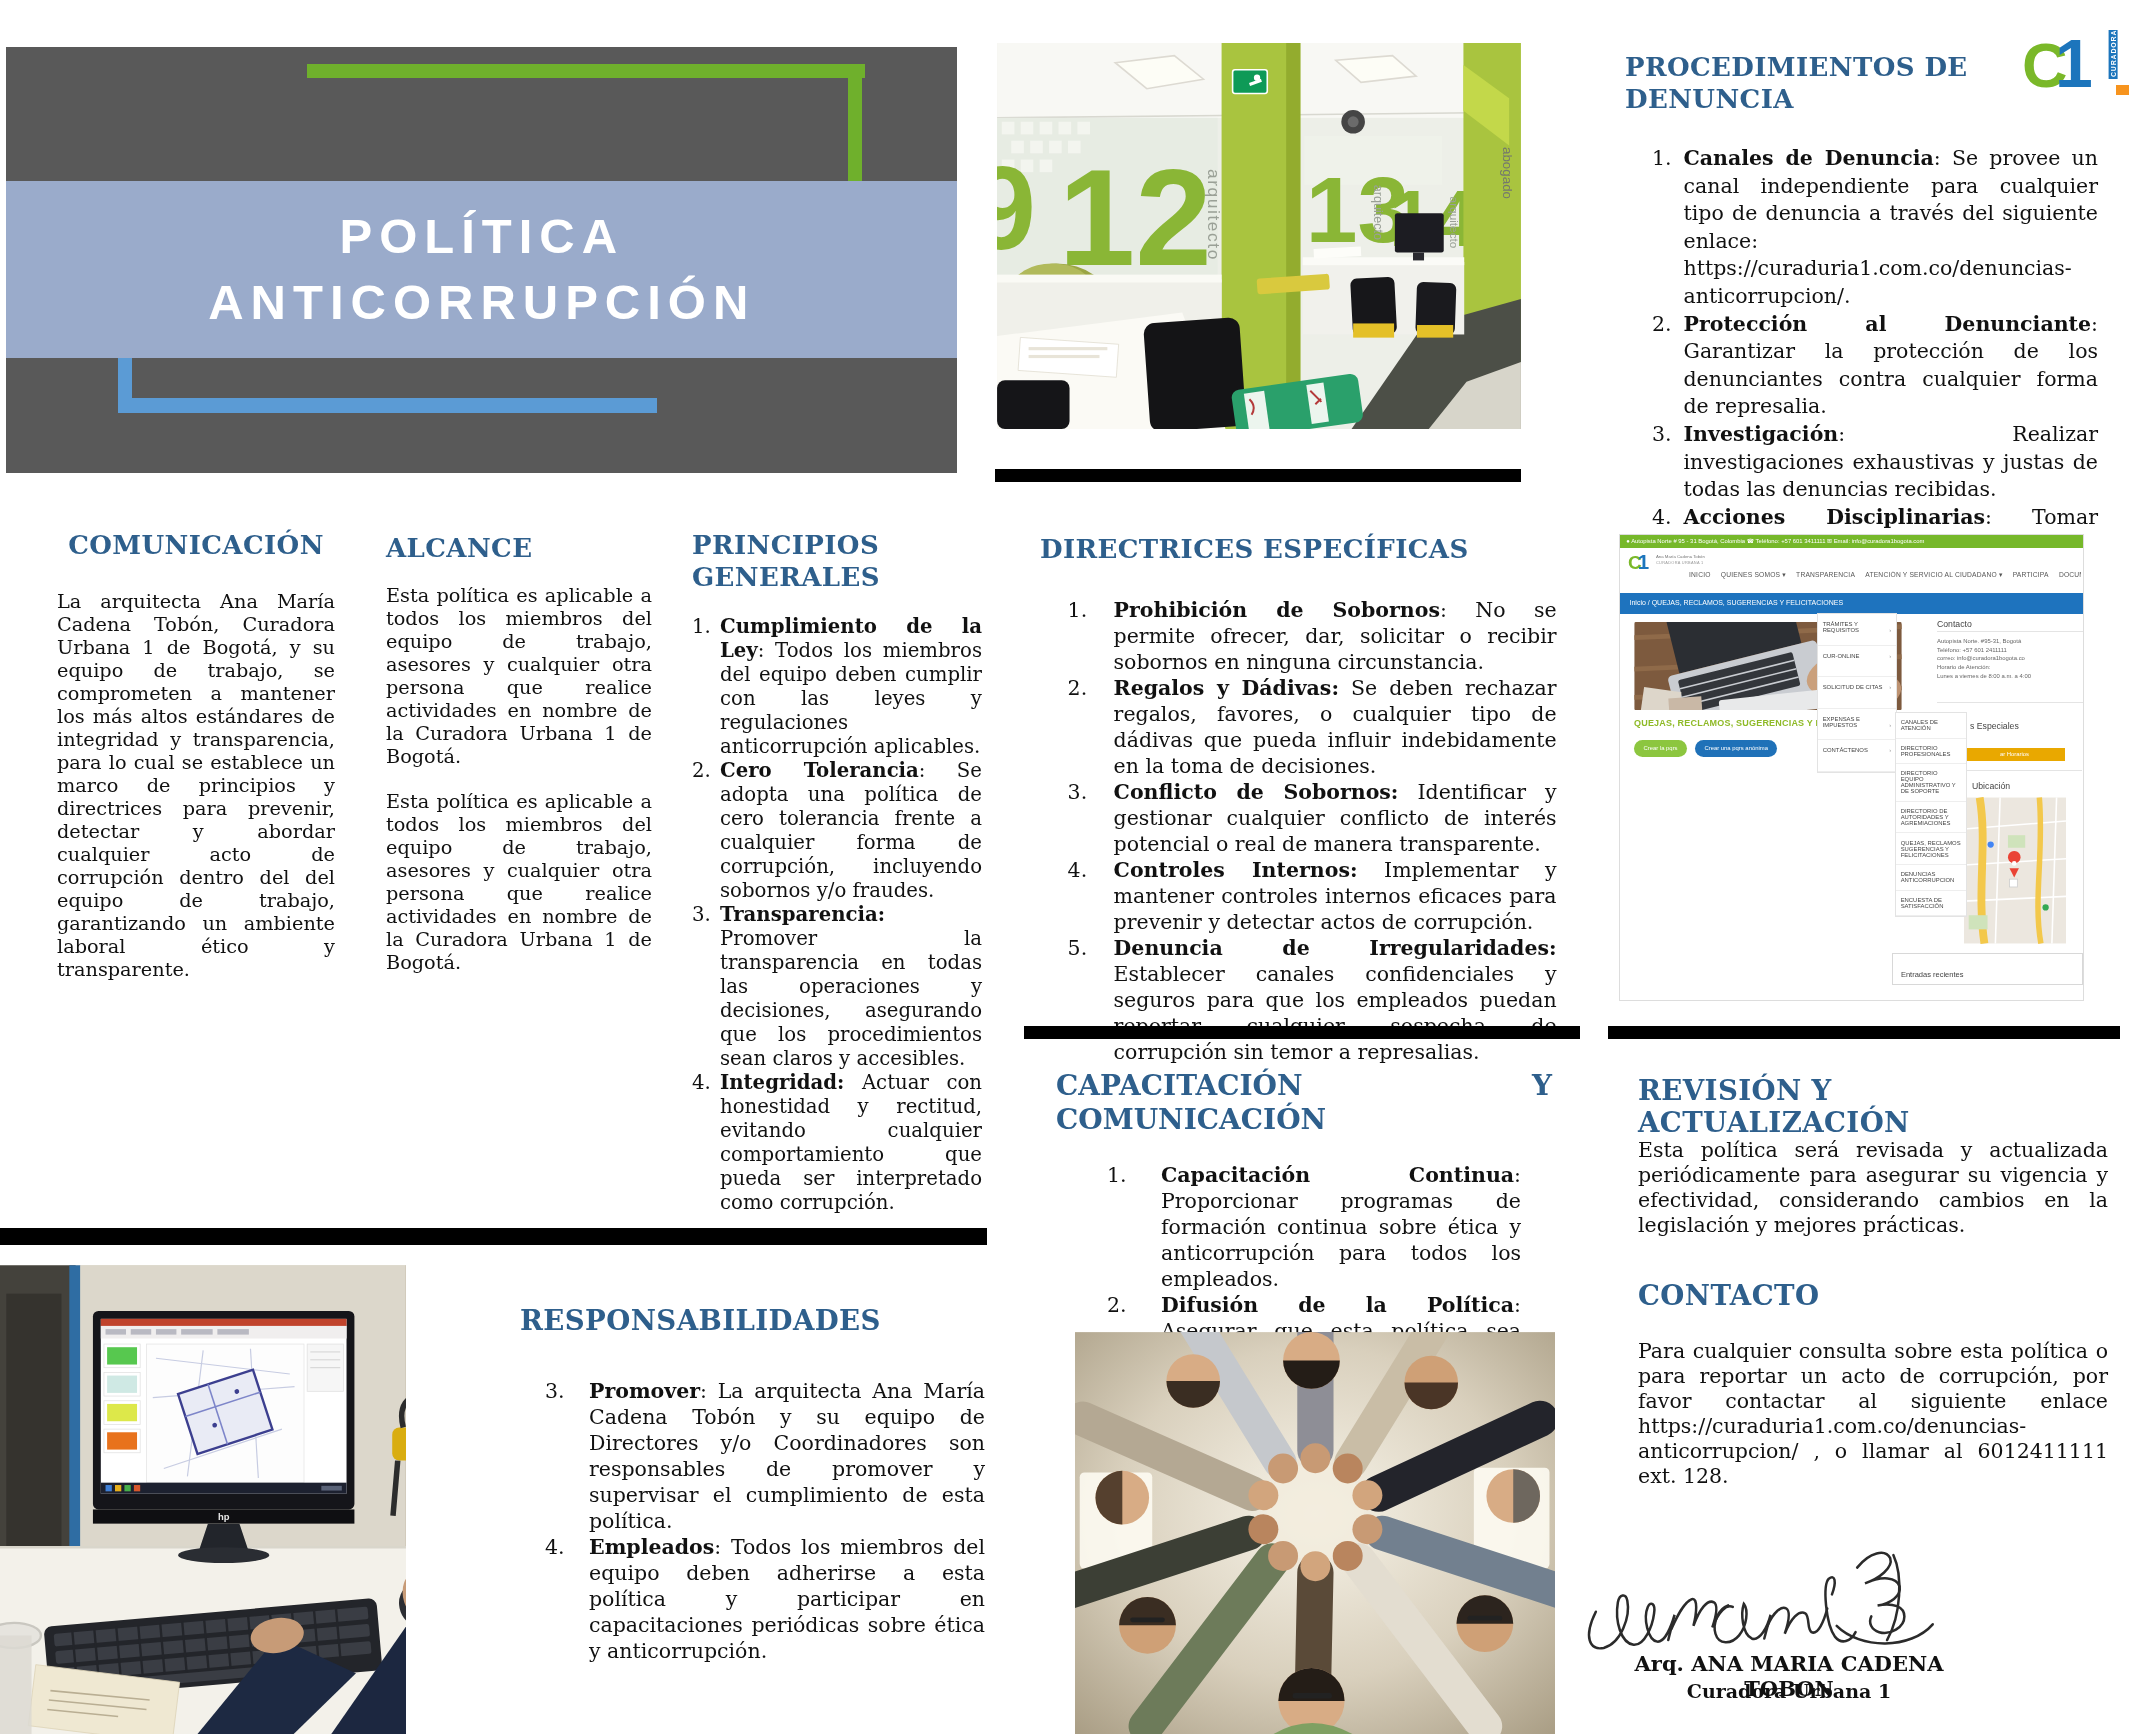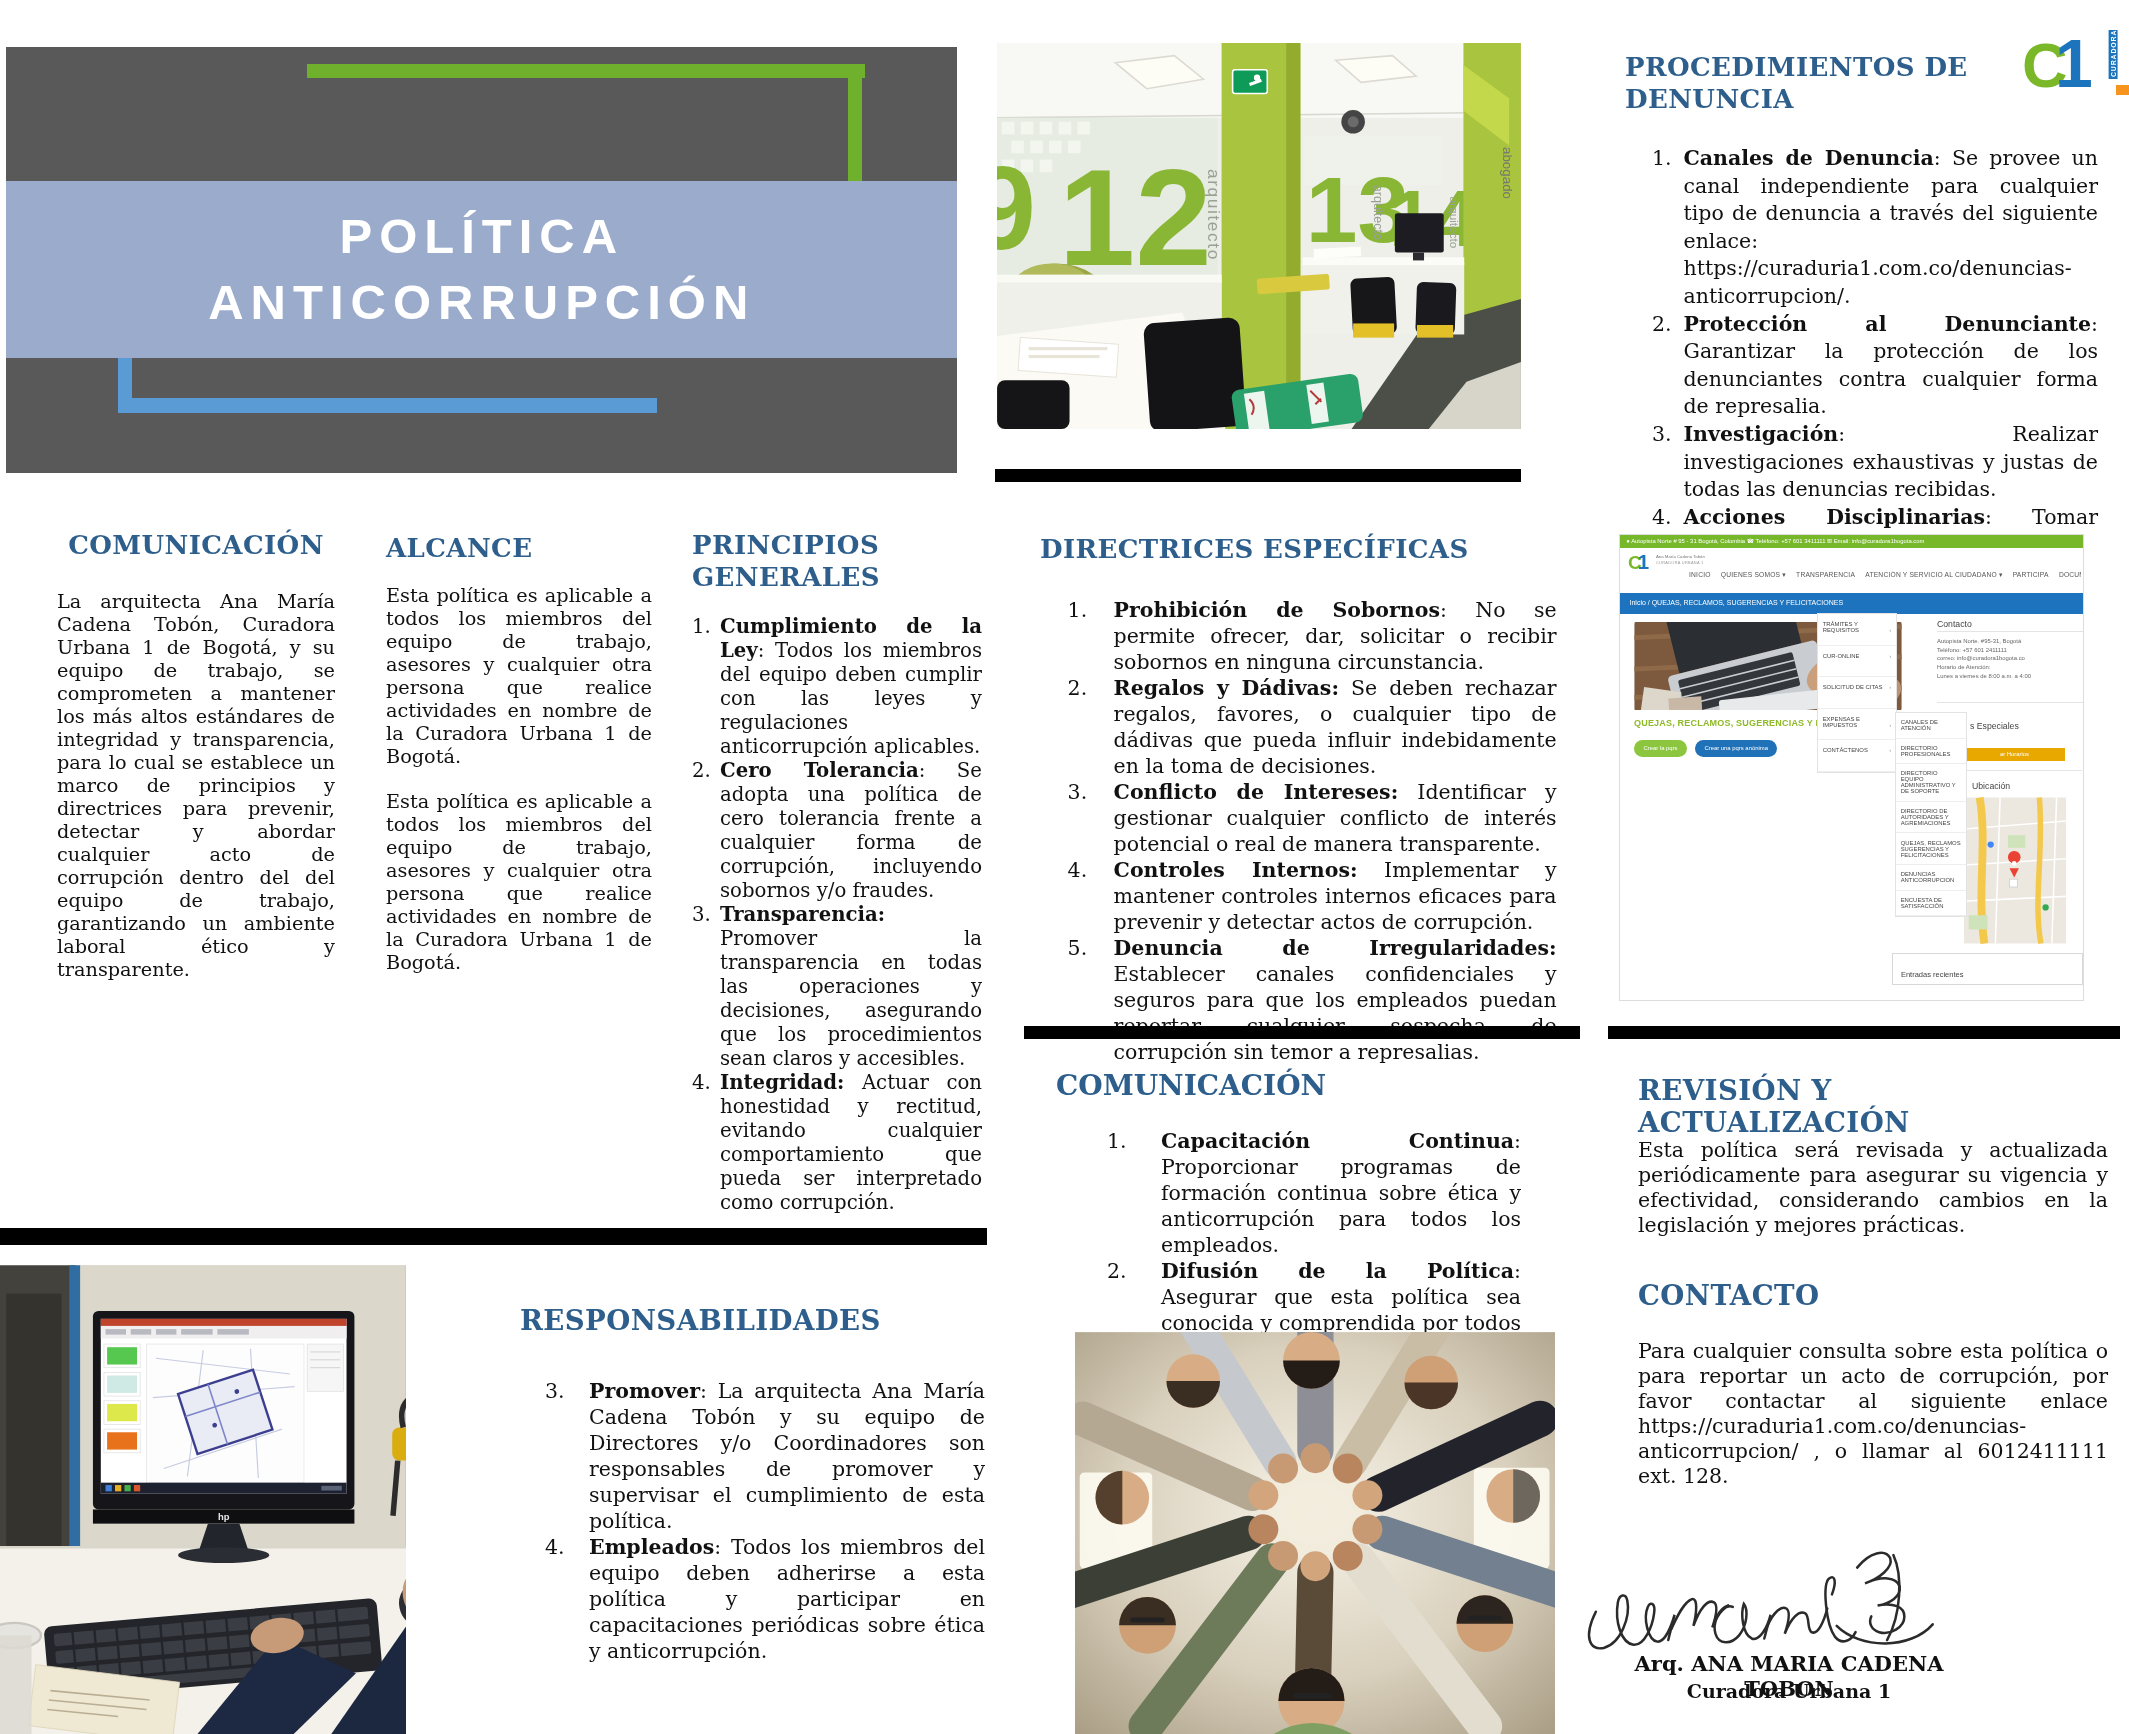--- a/index.html
+++ b/index.html
@@ -260,21 +260,21 @@
         <li>
           <span class="num">1.</span>
           <span class="li-body"><strong>Prohibición de Sobornos</strong>: No se permite ofrecer, dar, solicitar o recibir sobornos en ninguna circunstancia.</span>
         </li>
         <li>
           <span class="num">2.</span>
           <span class="li-body"><strong>Regalos y Dádivas:</strong> Se deben rechazar regalos, favores, o cualquier tipo de dádivas que pueda influir indebidamente en la toma de decisiones.</span>
         </li>
         <li>
           <span class="num">3.</span>
-          <span class="li-body"><strong>Conflicto de Intereses:</strong> Identificar y gestionar cualquier conflicto de interés potencial o real de manera transparente.</span>
+          <span class="li-body"><strong>Conflicto de Sobornos:</strong> Identificar y gestionar cualquier conflicto de interés potencial o real de manera transparente.</span>
         </li>
         <li>
           <span class="num">4.</span>
           <span class="li-body"><strong>Controles Internos:</strong> Implementar y mantener controles internos eficaces para prevenir y detectar actos de corrupción.</span>
         </li>
         <li>
           <span class="num">5.</span>
           <span class="li-body"><strong>Denuncia de Irregularidades:</strong> Establecer canales confidenciales y seguros para que los empleados puedan reportar cualquier sospecha de corrupción sin temor a represalias.</span>
         </li>
       </ol>
@@ -380,20 +380,24 @@
         <div class="ws-sub-item">DENUNCIAS ANTICORRUPCION</div>
         <div class="ws-sub-item">ENCUESTA DE SATISFACCIÓN</div>
       </div>
   </div>
 
   <div class="abs bar" style="left:1024px;top:1026px;width:556px;height:13.4px"></div>
   <div class="abs bar" style="left:1608px;top:1026px;width:512px;height:13.4px"></div>
   <div class="abs bar" style="left:0;top:1228px;width:987px;height:17.3px"></div>
 
   <div class="abs" id="sec-capacitacion" style="left:1056px;top:1069px;width:496px">
+    <div id="heading-capacitacion">
+      <span>CAPACITACIÓN</span>
+      <span>Y</span>
+    </div>
     <div class="h-line2">COMUNICACIÓN</div>
     <ol class="doclist" id="list-capacitacion" style="margin-top:25px;margin-left:51px;width:414px">
         <li>
           <span class="num">1.</span>
           <span class="li-body"><strong>Capacitación Continua</strong>: Proporcionar programas de formación continua sobre ética y anticorrupción para todos los empleados.</span>
         </li>
         <li>
           <span class="num">2.</span>
           <span class="li-body"><strong>Difusión de la Política</strong>: Asegurar que esta política sea conocida y comprendida por todos los miembros del equipo y partes</span>
         </li>

